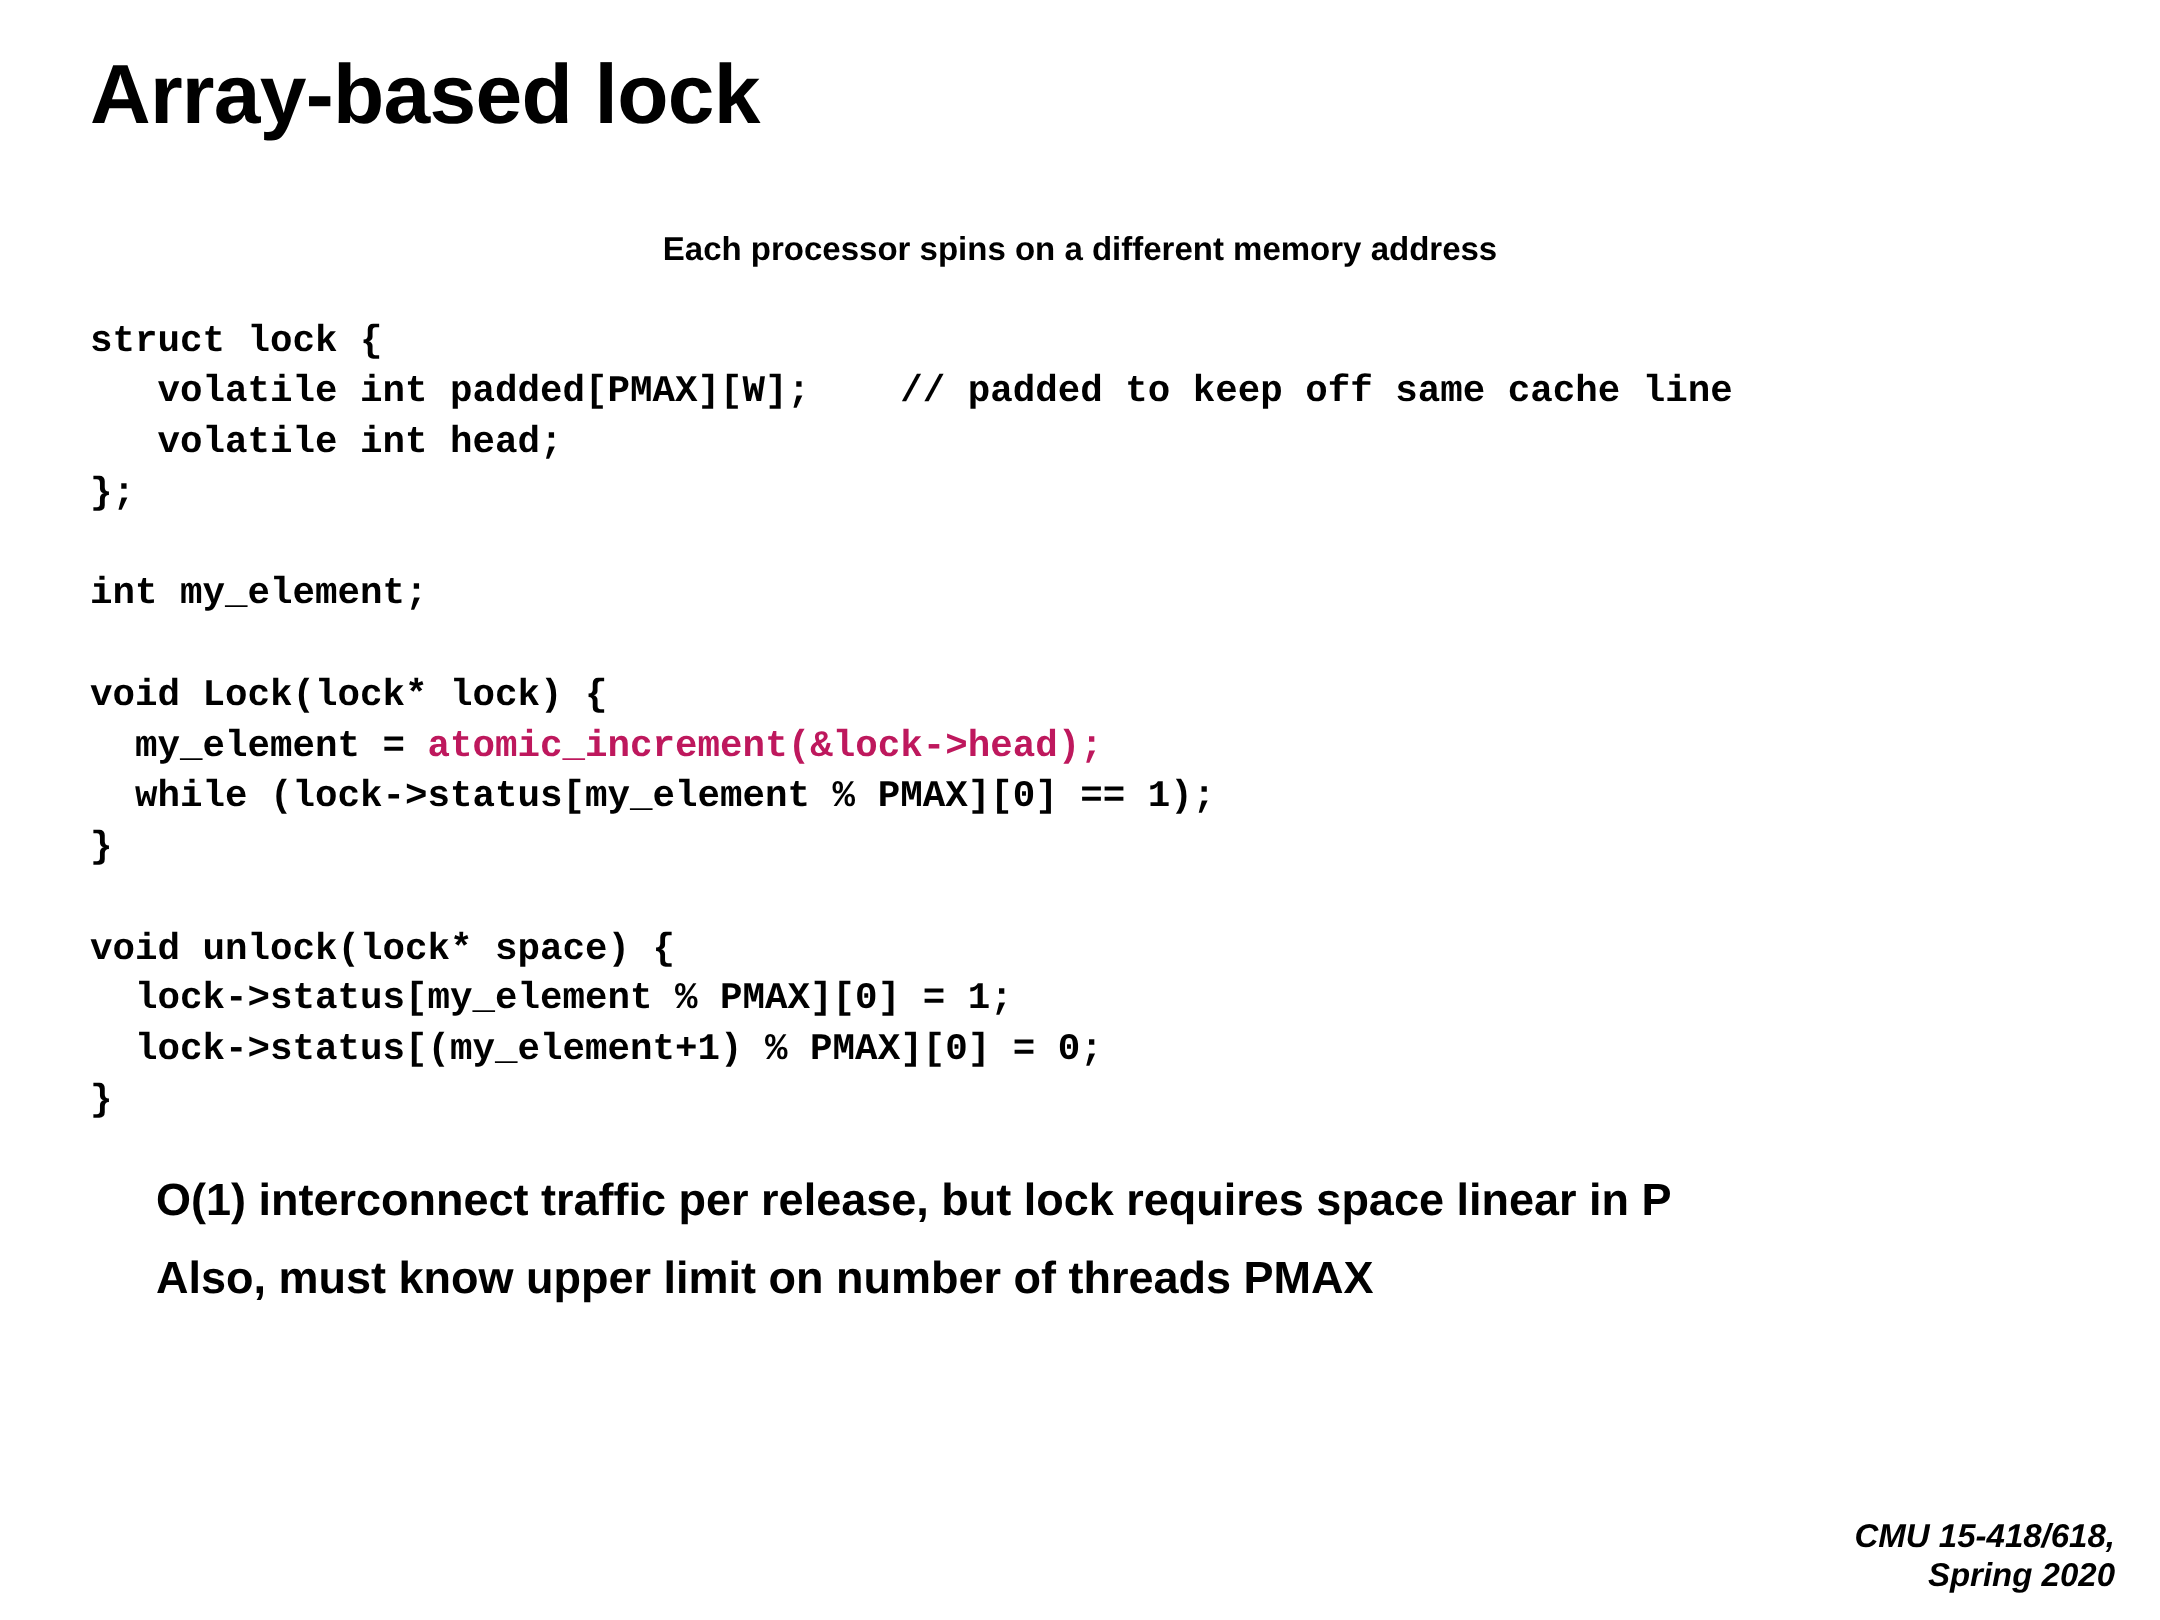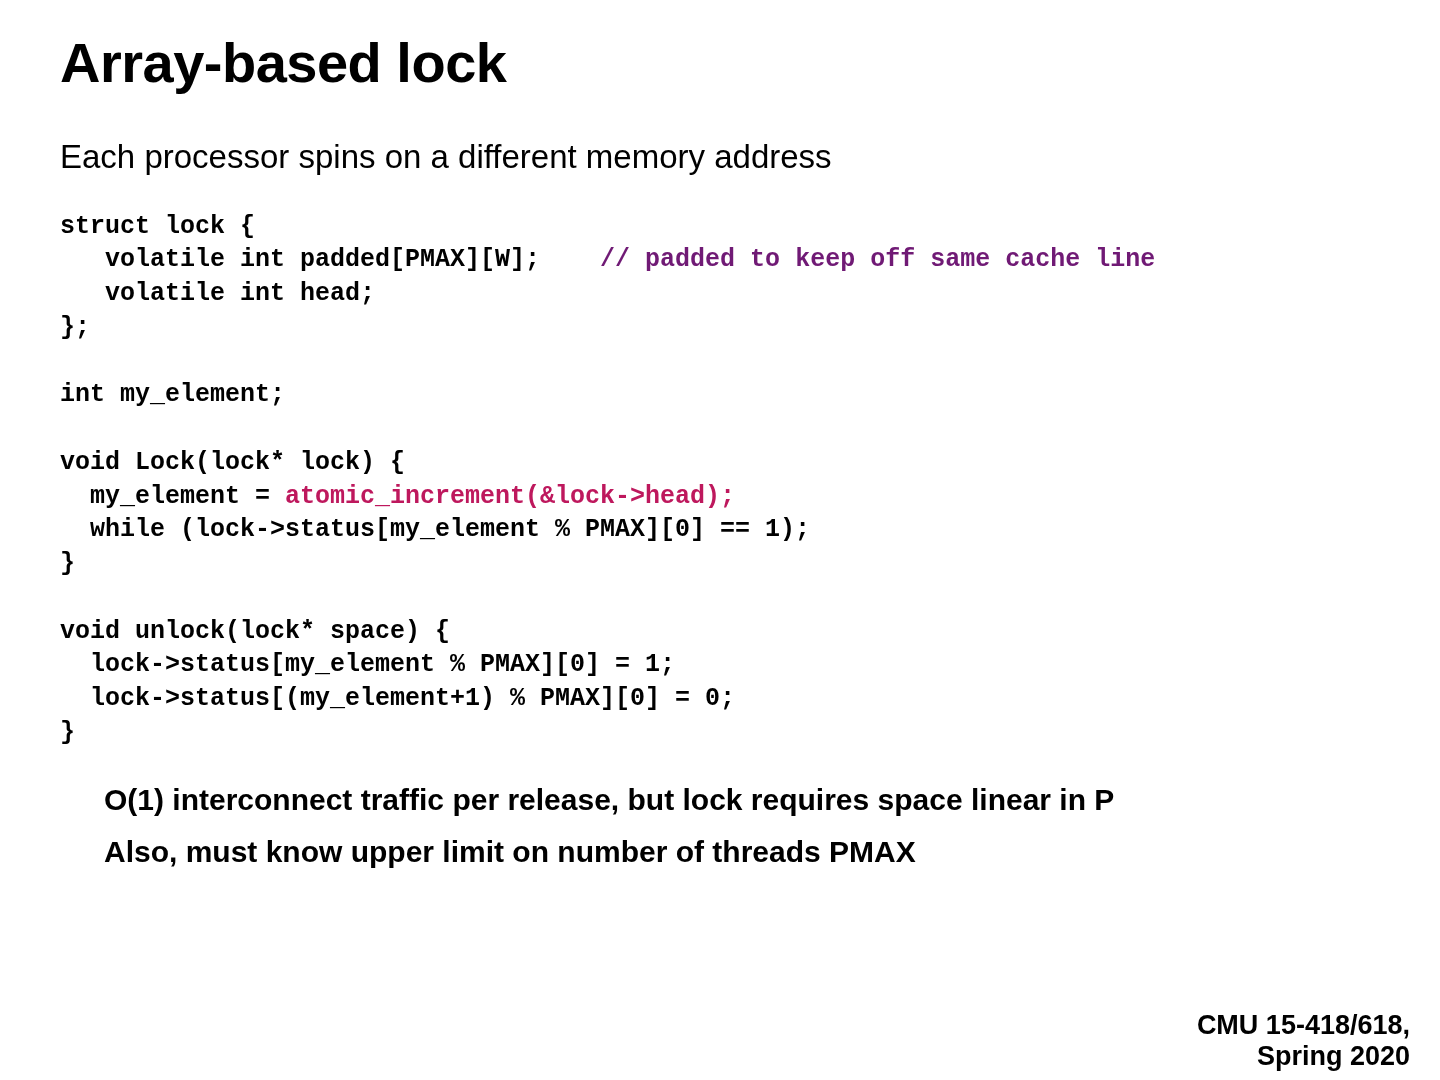--- a/index.html
+++ b/index.html
@@ -8,54 +8,56 @@
       height: 1080px;
       background: white;
       font-family: "Segoe UI", "Helvetica Neue", Arial, sans-serif;
       color: #000;
       position: relative;
       padding: 30px 60px 20px 60px;
     }
     .title {
       font-size: 56px;
       font-weight: 700;
-      margin-bottom: 40px;
+      margin-bottom: 56px;
       letter-spacing: -0.5px;
     }
     .subtitle {
-      font-size: 33px;
-      font-weight: 400;
+      font-size: 22px;
+      font-weight: 700;
       line-height: 1.35;
       margin-bottom: 30px;
+      text-align: center;
     }
     .code {
       font-family: Consolas, "Courier New", monospace;
       font-size: 25px;
       font-weight: bold;
       white-space: pre;
       line-height: 1.35;
       margin-bottom: 30px;
     }
-    .comment { color: #701a75; }
+    .comment { color: #000000; }
     .atomic { color: #be185d; }
     .footnote {
       font-size: 30px;
       font-weight: 700;
       line-height: 1.35;
       margin-bottom: 12px;
       margin-left: 44px;
     }
     .footer {
       position: absolute;
       right: 30px;
-      bottom: 8px;
+      bottom: 18px;
       text-align: right;
-      font-size: 27px;
+      font-size: 22px;
       font-weight: 700;
       line-height: 1.15;
+      font-style: italic;
     }
   </style>
 </head>
 <body>
 
 <h1 class="title">Array-based lock</h1>
 
 <div class="subtitle">
   <div>Each processor spins on a different memory address</div>
 </div>

